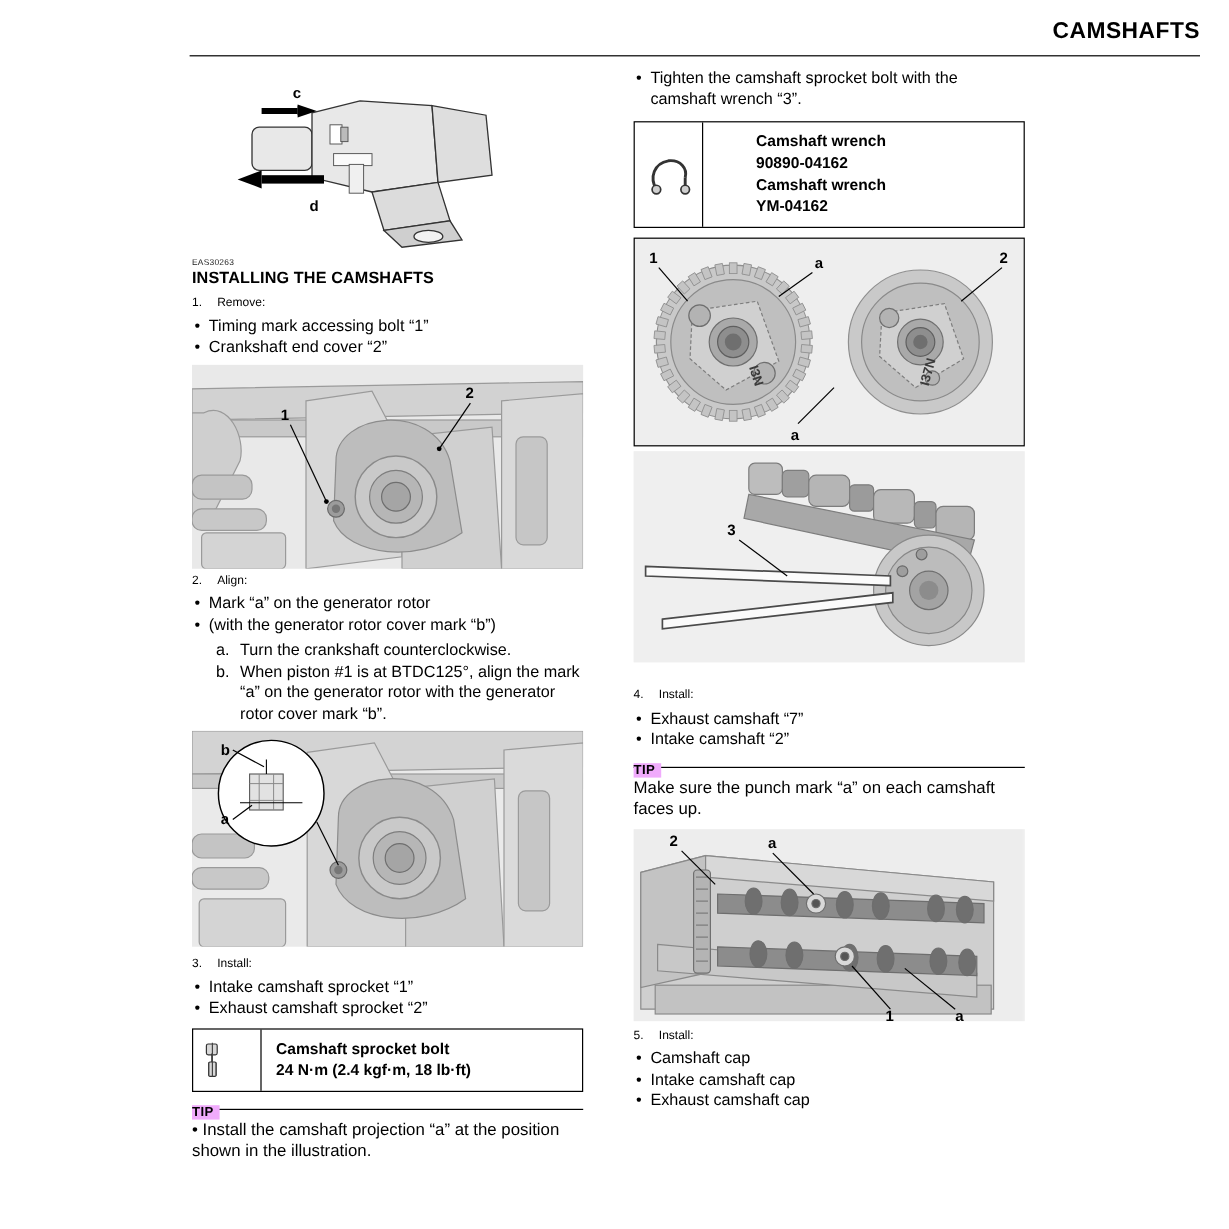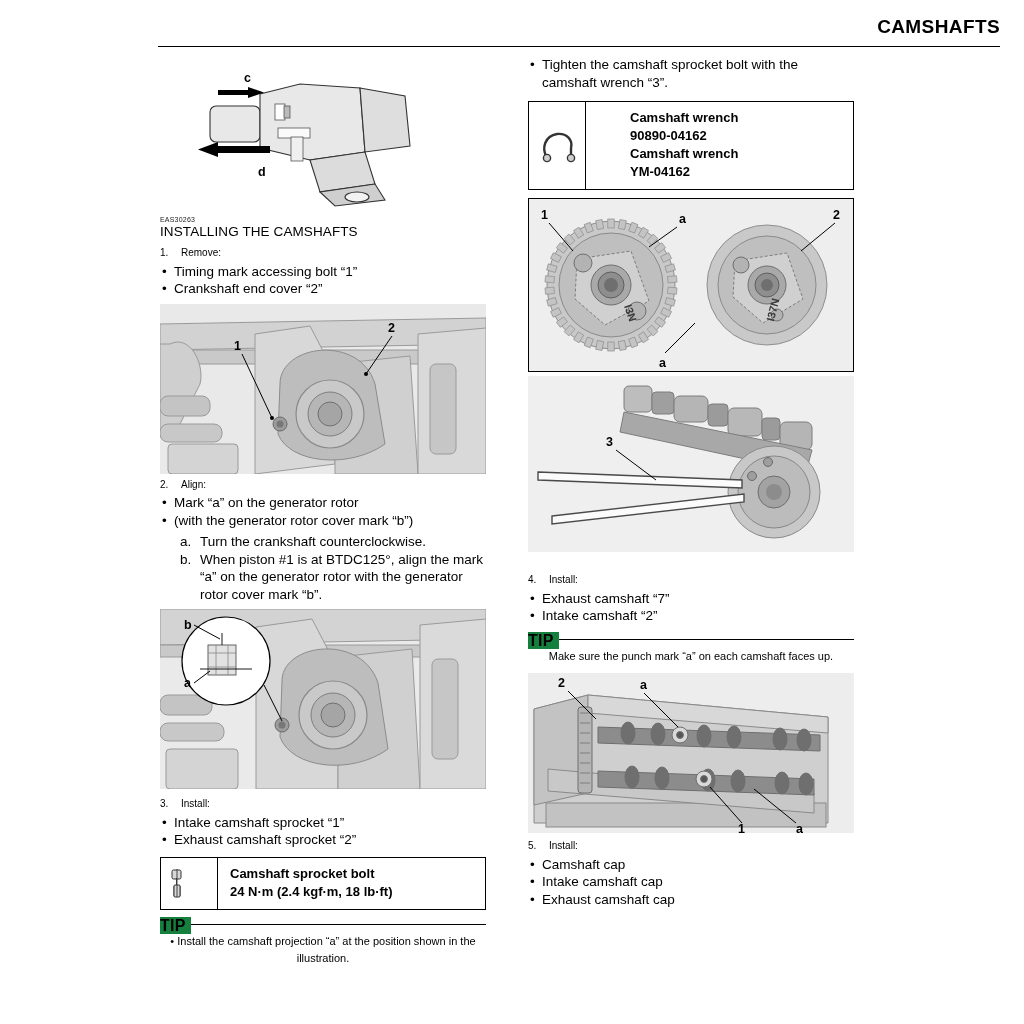--- a/index.html
+++ b/index.html
@@ -52,21 +52,21 @@
   .col-right { left: 528px; }
 
   .codeline {
     font-size: 7px;
     letter-spacing: 0.2px;
     color: #222;
     margin: 0 0 1px 0;
   }
   h2.section {
     font-size: 13.5px;
-    font-weight: normal;
+    font-weight: bold;
     margin: 0 0 5px 0;
     letter-spacing: 0.1px;
   }
   .step {
     font-size: 10px;
     line-height: 17.5px;
     margin: 0 0 1px 0;
   }
   .step-num {
     display: inline-block;
@@ -100,38 +100,37 @@
   .sub .txt { display: block; padding-left: 20px; }
 
   
   .tip {
     margin-top: 7px;
     margin-bottom: 2px;
     position: relative;
     height: 14px;
   }
   .tip .tip-label {
-    font-size: 16px;
+    font-size: 11px;
     font-weight: bold;
     letter-spacing: 0.3px;
-    background: #15803d;
+    background: #f0abfc;
     position: relative;
     z-index: 2;
     padding-right: 5px;
   }
   .tip .tip-rule {
     position: absolute;
     left: 0; right: 0; top: 7px;
     border-top: 1px solid #000;
     z-index: 1;
   }
   .tip-body {
-    font-size: 11px;
+    font-size: 14px;
     line-height: 17.5px;
-    text-align: center;
   }
 
   
   .specbox {
     border: 1.4px solid #000;
     display: flex;
     align-items: stretch;
     margin: 8px 0 6px 0;
   }
   .specbox .icon-cell {

